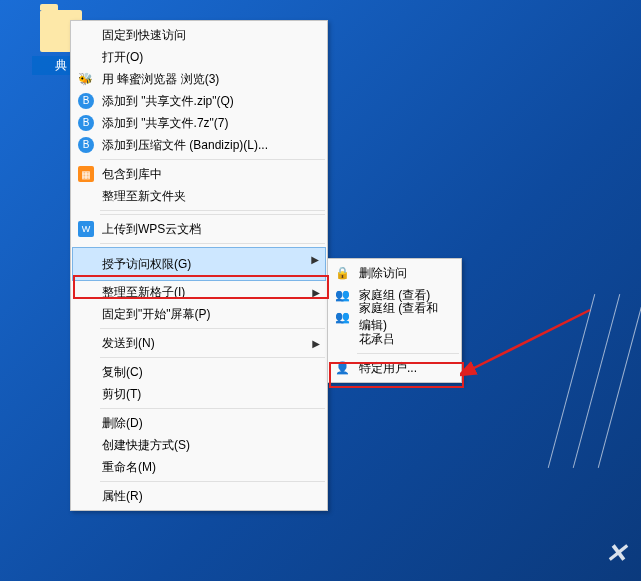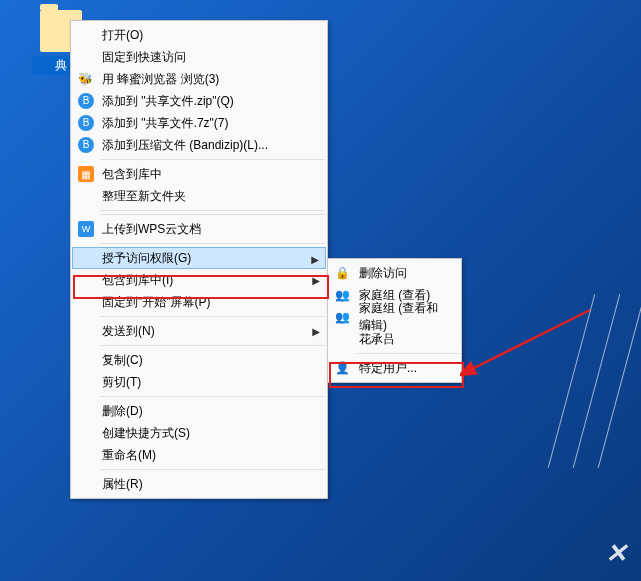--- a/index.html
+++ b/index.html
@@ -38,21 +38,21 @@
       width:135px; background:#f9f9f9;
       border:1px solid #c6c6c6;
       box-shadow:2px 2px 4px rgba(0,0,0,0.25);
       padding:3px 1px;
     }
     .item {
       display:flex; align-items:center;
       height:22px; padding:0 18px 0 30px;
       position:relative; cursor:default;
     }
-    .item.hover { background:#cde7ff; border:1px solid #7bb5e8; height:22px; padding:0 17px 0 29px; }
+    .item.hover { background:#cde7ff; border:1px solid #7bb5e8; height:34px; padding:0 17px 0 29px; }
     .sep { height:1px; background:#e0e0e0; margin:3px 1px 3px 28px; }
     .ic { position:absolute; left:6px; top:3px; width:16px; height:16px; display:flex; align-items:center; justify-content:center; font-size:12px; }
     .arrow { position:absolute; right:6px; top:6px; font-size:10px; color:#333; }
     .ic-blue-circle { background:#2b90e8; border-radius:50%; color:#fff; font-size:10px; line-height:16px; }
     .ic-orange { background:#ff8c1a; border-radius:2px; color:#fff; font-size:10px; }
     .ic-wps { background:#2b90e8; border-radius:2px; color:#fff; font-size:9px; }
     .ic-lock { color:#b8860b; }
     .ic-group { color:#2b90e8; }
     .ic-user { color:#2e8b57; }
     .redbox {
@@ -76,24 +76,24 @@
     }
   </style>
 </head>
 <body>
 
 <div class="desktop-icon"></div>
 <div class="desktop-label">典</div>
 
 <div class="ctx-menu">
   <div class="item">
+      <span>固定到快速访问</span>
+    </div>
+  <div class="item">
       <span>打开(O)</span>
-    </div>
-  <div class="item">
-      <span>固定到快速访问</span>
     </div>
   <div class="item">
       <span class="ic">🐝</span>
       <span>用 蜂蜜浏览器 浏览(3)</span>
     </div>
   <div class="item">
       <span class="ic ic-blue-circle">B</span>
       <span>添加到 "共享文件.zip"(Q)</span>
     </div>
   <div class="item">
@@ -117,21 +117,21 @@
   <div class="item">
       <span class="ic ic-wps">W</span>
       <span>上传到WPS云文档</span>
     </div>
   <div class="sep"></div>
   <div class="item hover">
       <span>授予访问权限(G)</span>
       <span class="arrow">▶</span>
     </div>
   <div class="item">
-      <span>包含到库中(I)</span>
+      <span>整理至新格子(I)</span>
       <span class="arrow">▶</span>
     </div>
   <div class="item">
       <span>固定到"开始"屏幕(P)</span>
     </div>
   <div class="sep"></div>
   <div class="item">
       <span>发送到(N)</span>
       <span class="arrow">▶</span>
     </div>

